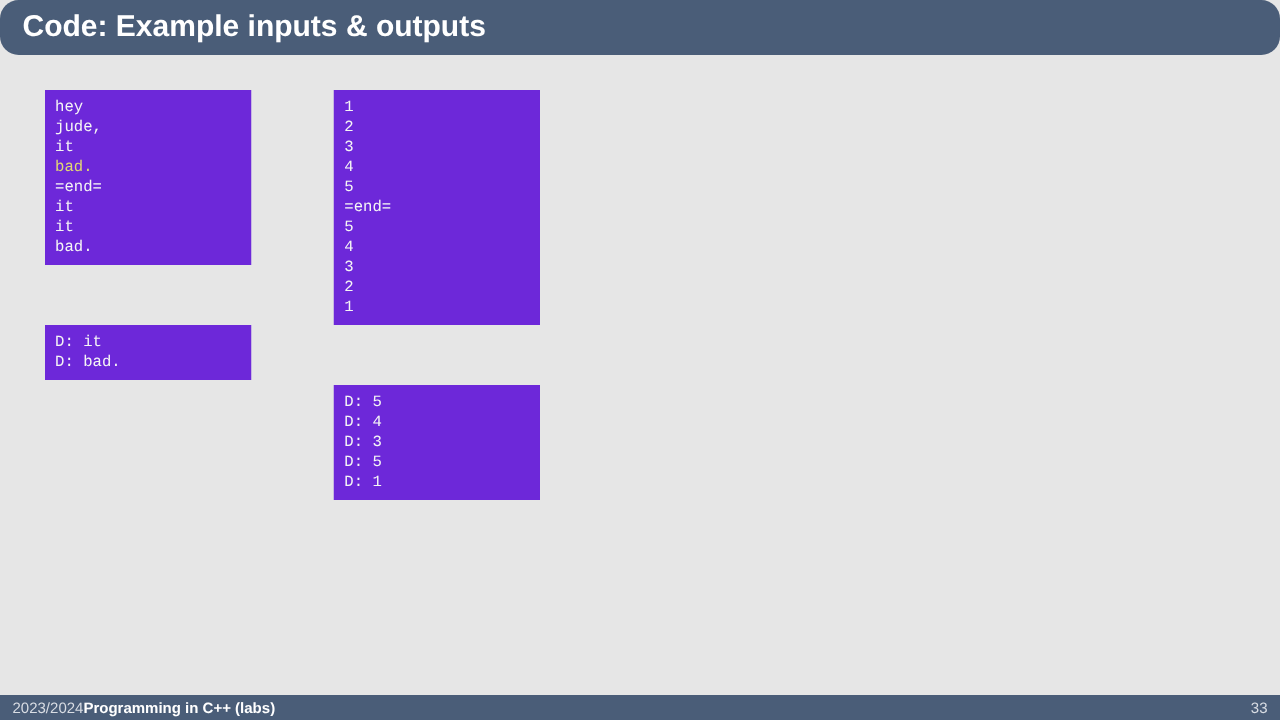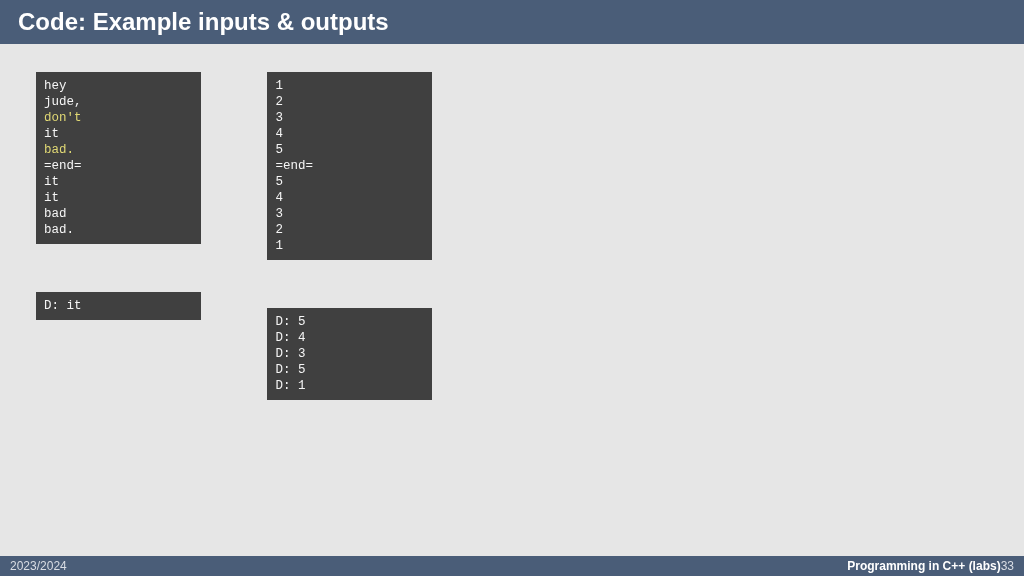--- a/index.html
+++ b/index.html
@@ -11,33 +11,34 @@
   }
   .header {
     background: #4a5d78;
     color: #fff;
     font-size: 24px;
     font-weight: bold;
     padding: 8px 18px;
     height: 44px;
     display: flex;
     align-items: center;
+    border-radius: 15px;
   }
   .content {
     position: relative;
     padding: 28px 0 0 36px;
   }
   .col {
     display: inline-block;
     vertical-align: top;
   }
   .col-left { width: 165px; margin-right: 62px; }
   .col-right { width: 165px; }
   .codebox {
-    background: #404040;
+    background: #6d28d9;
     padding: 6px 8px 6px 8px;
     font-family: "Consolas", "Menlo", "Courier New", monospace;
     font-size: 12.5px;
     line-height: 16px;
     white-space: pre;
     margin-bottom: 48px;
   }
   .codebox .ln { display: block; }
   .w  { color: #f5f5f5; }
   .y  { color: #e0d874; }
@@ -47,34 +48,34 @@
     height: 20px;
     background: #4a5d78;
     color: #d9dde4;
     font-size: 12px;
     display: flex;
     align-items: center;
     padding: 0 10px;
     margin-top: 16px;
   }
   .footer .left   { flex: 0 0 auto; }
-  .footer .center { flex: 1 1 auto; text-align: right; font-weight: bold; color: #fff; }
+  .footer .center { flex: 1 1 auto; text-align: left; font-weight: bold; color: #fff; }
   .footer .right  { flex: 0 0 auto; }
 </style>
 </head>
 <body>
 
 <div class="header">
   <span>Code: Example inputs &amp; outputs</span>
 </div>
 
 <div class="content">
   <div class="col col-left">
-    <div class="codebox"><span class="ln w">hey</span><span class="ln w">jude,</span><span class="ln y">don't</span><span class="ln w">it</span><span class="ln y">bad.</span><span class="ln w">=end=</span><span class="ln w">it</span><span class="ln w">it</span><span class="ln w">bad</span><span class="ln w">bad.</span></div>
-    <div class="codebox"><span class="ln w">D: it</span></div>
+    <div class="codebox"><span class="ln w">hey</span><span class="ln w">jude,</span><span class="ln w">it</span><span class="ln y">bad.</span><span class="ln w">=end=</span><span class="ln w">it</span><span class="ln w">it</span><span class="ln w">bad.</span></div>
+    <div class="codebox"><span class="ln w">D: it</span><span class="ln w">D: bad.</span></div>
   </div>
   <div class="col col-right">
     <div class="codebox"><span class="ln w">1</span><span class="ln w">2</span><span class="ln w">3</span><span class="ln w">4</span><span class="ln w">5</span><span class="ln w">=end=</span><span class="ln w">5</span><span class="ln w">4</span><span class="ln w">3</span><span class="ln w">2</span><span class="ln w">1</span></div>
     <div class="codebox"><span class="ln w">D: 5</span><span class="ln w">D: 4</span><span class="ln w">D: 3</span><span class="ln w">D: 5</span><span class="ln w">D: 1</span></div>
   </div>
 </div>
 
 <div class="footer">
   <span class="left">2023/2024</span>
   <span class="center">Programming in C++ (labs)</span>

